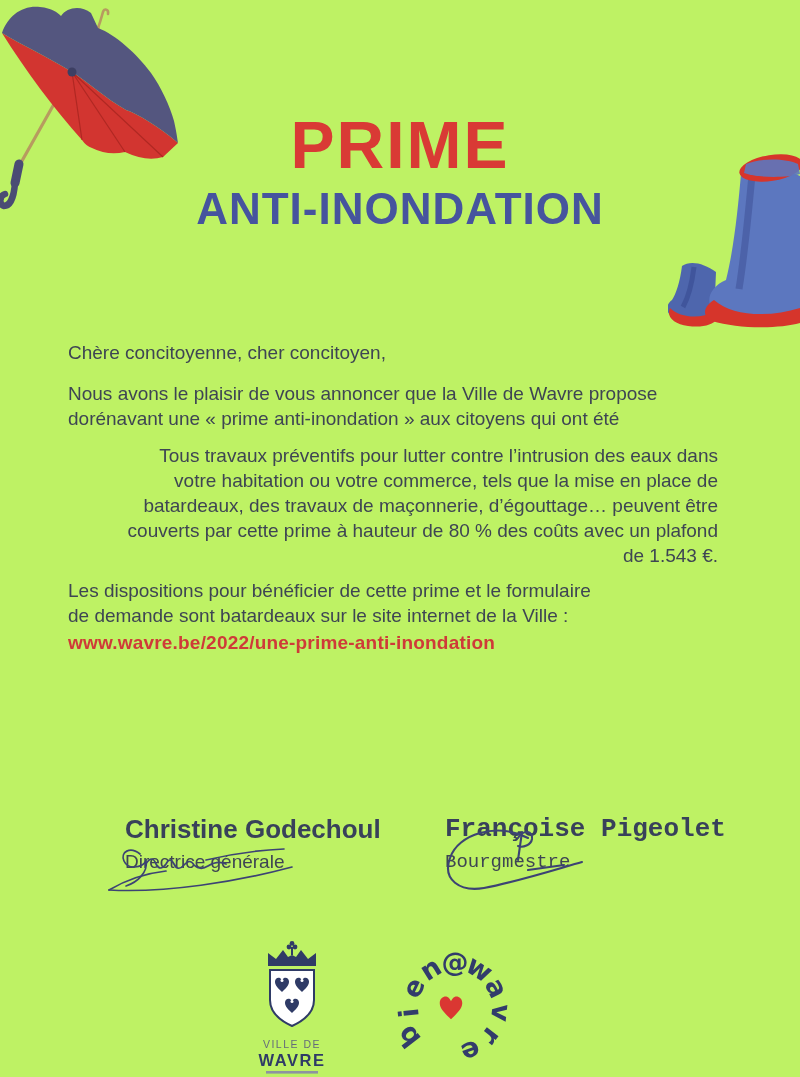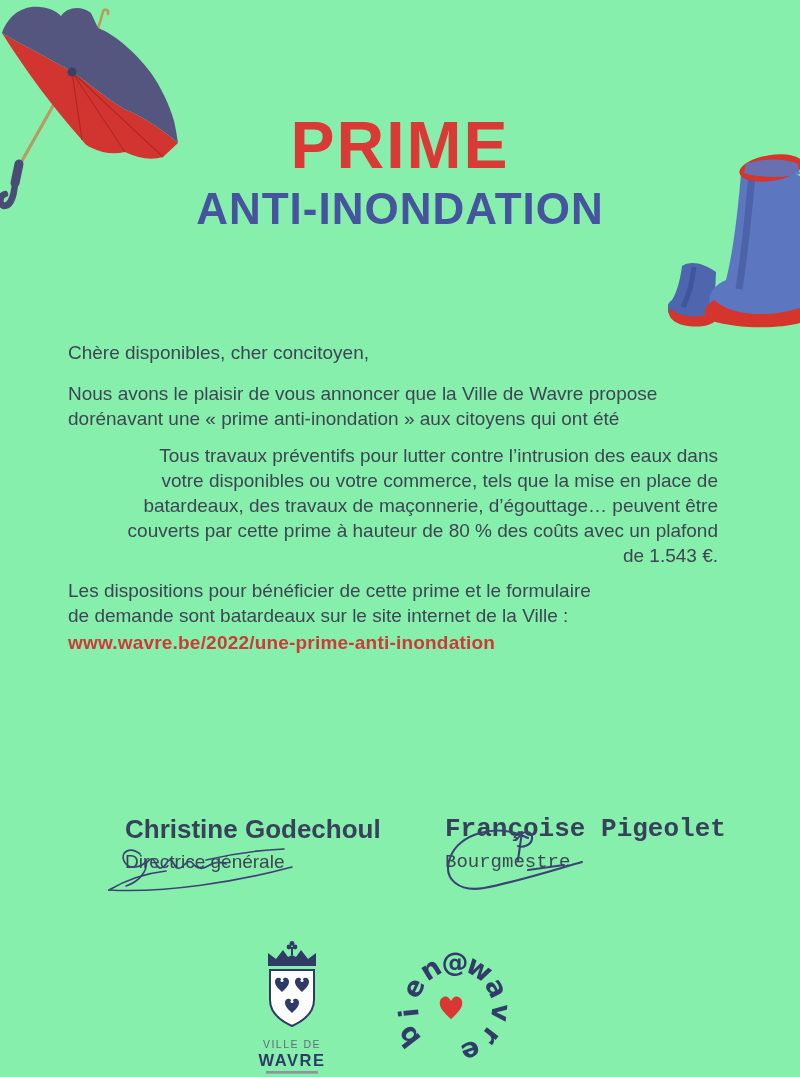--- a/index.html
+++ b/index.html
@@ -1,19 +1,19 @@
 <!DOCTYPE html>
 <html><head>
 <meta charset="utf-8">
 <style>
   html,body{margin:0;padding:0;}
   .page{
     position:relative;
     width:800px;height:1077px;
-    background:#86efac;
+    background:#bef264;
     overflow:hidden;
     font-family:"Liberation Sans","DejaVu Sans",sans-serif;
   }
   svg{display:block;}
   .abs{position:absolute;}
 
   
   .title-block{position:absolute;left:0;top:112px;width:800px;text-align:center;}
   .title-main{
     font-size:66px;font-weight:800;letter-spacing:2px;
@@ -101,29 +101,29 @@
     </g>
   </svg>
 
   <div class="title-block">
     <div class="title-main">PRIME</div>
     <div class="title-sub">ANTI-INONDATION</div>
   </div>
 
   <div class="letter">
     <p style="margin:0;">
-      <span class="line">Chère disponibles, cher concitoyen,</span>
+      <span class="line">Chère concitoyenne, cher concitoyen,</span>
     </p>
     <p class="para-1" style="margin-bottom:0;">
       <span class="line">Nous avons le plaisir de vous annoncer que la Ville de Wavre propose</span>
       <span class="line">dorénavant une « prime anti-inondation » aux citoyens qui ont été</span>
     </p>
     <p class="para-2" style="margin-bottom:0;text-align:right;">
       <span class="line">Tous travaux préventifs pour lutter contre l’intrusion des eaux dans</span>
-      <span class="line">votre disponibles ou votre commerce, tels que la mise en place de</span>
+      <span class="line">votre habitation ou votre commerce, tels que la mise en place de</span>
       <span class="line">batardeaux, des travaux de maçonnerie, d’égouttage… peuvent être</span>
       <span class="line">couverts par cette prime à hauteur de 80 % des coûts avec un plafond</span>
       <span class="line">de 1.543 €.</span>
     </p>
     <p class="para-3" style="margin-bottom:0;">
       <span class="line">Les dispositions pour bénéficier de cette prime et le formulaire</span>
       <span class="line">de demande sont batardeaux sur le site internet de la Ville :</span>
     </p>
     <a href="#" class="letter-link">www.wavre.be/2022/une-prime-anti-inondation</a>
   </div>

